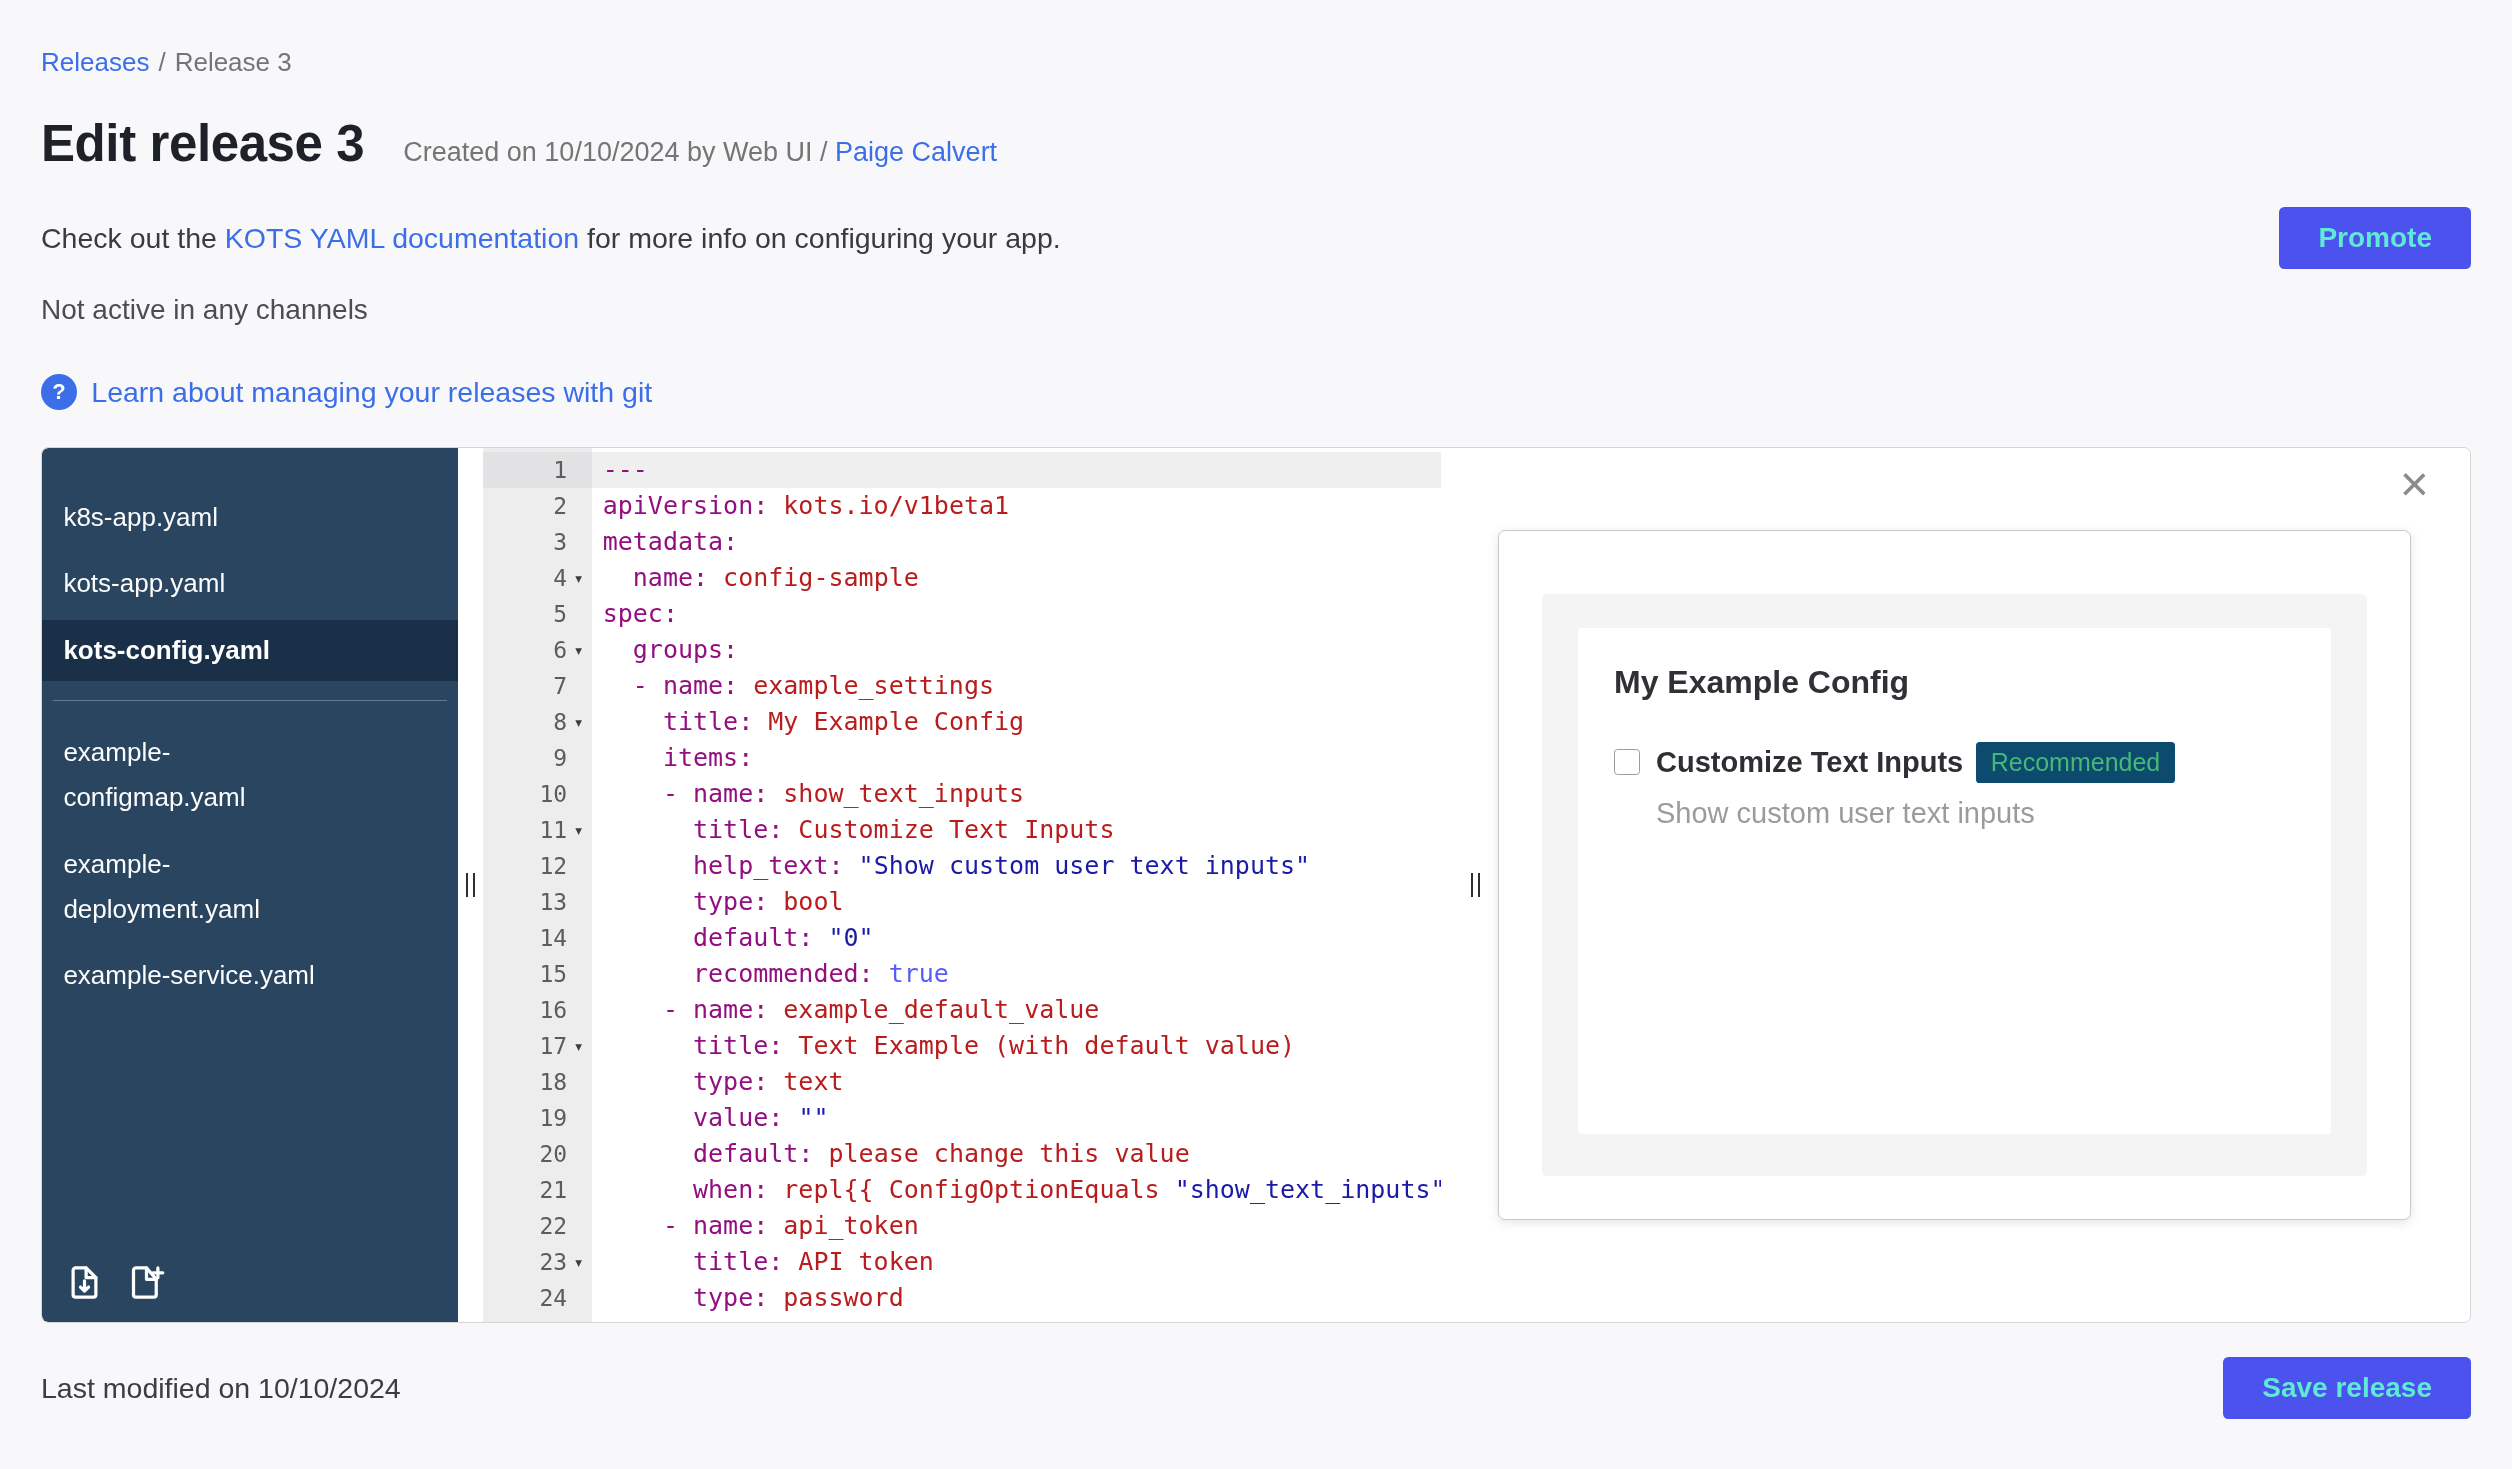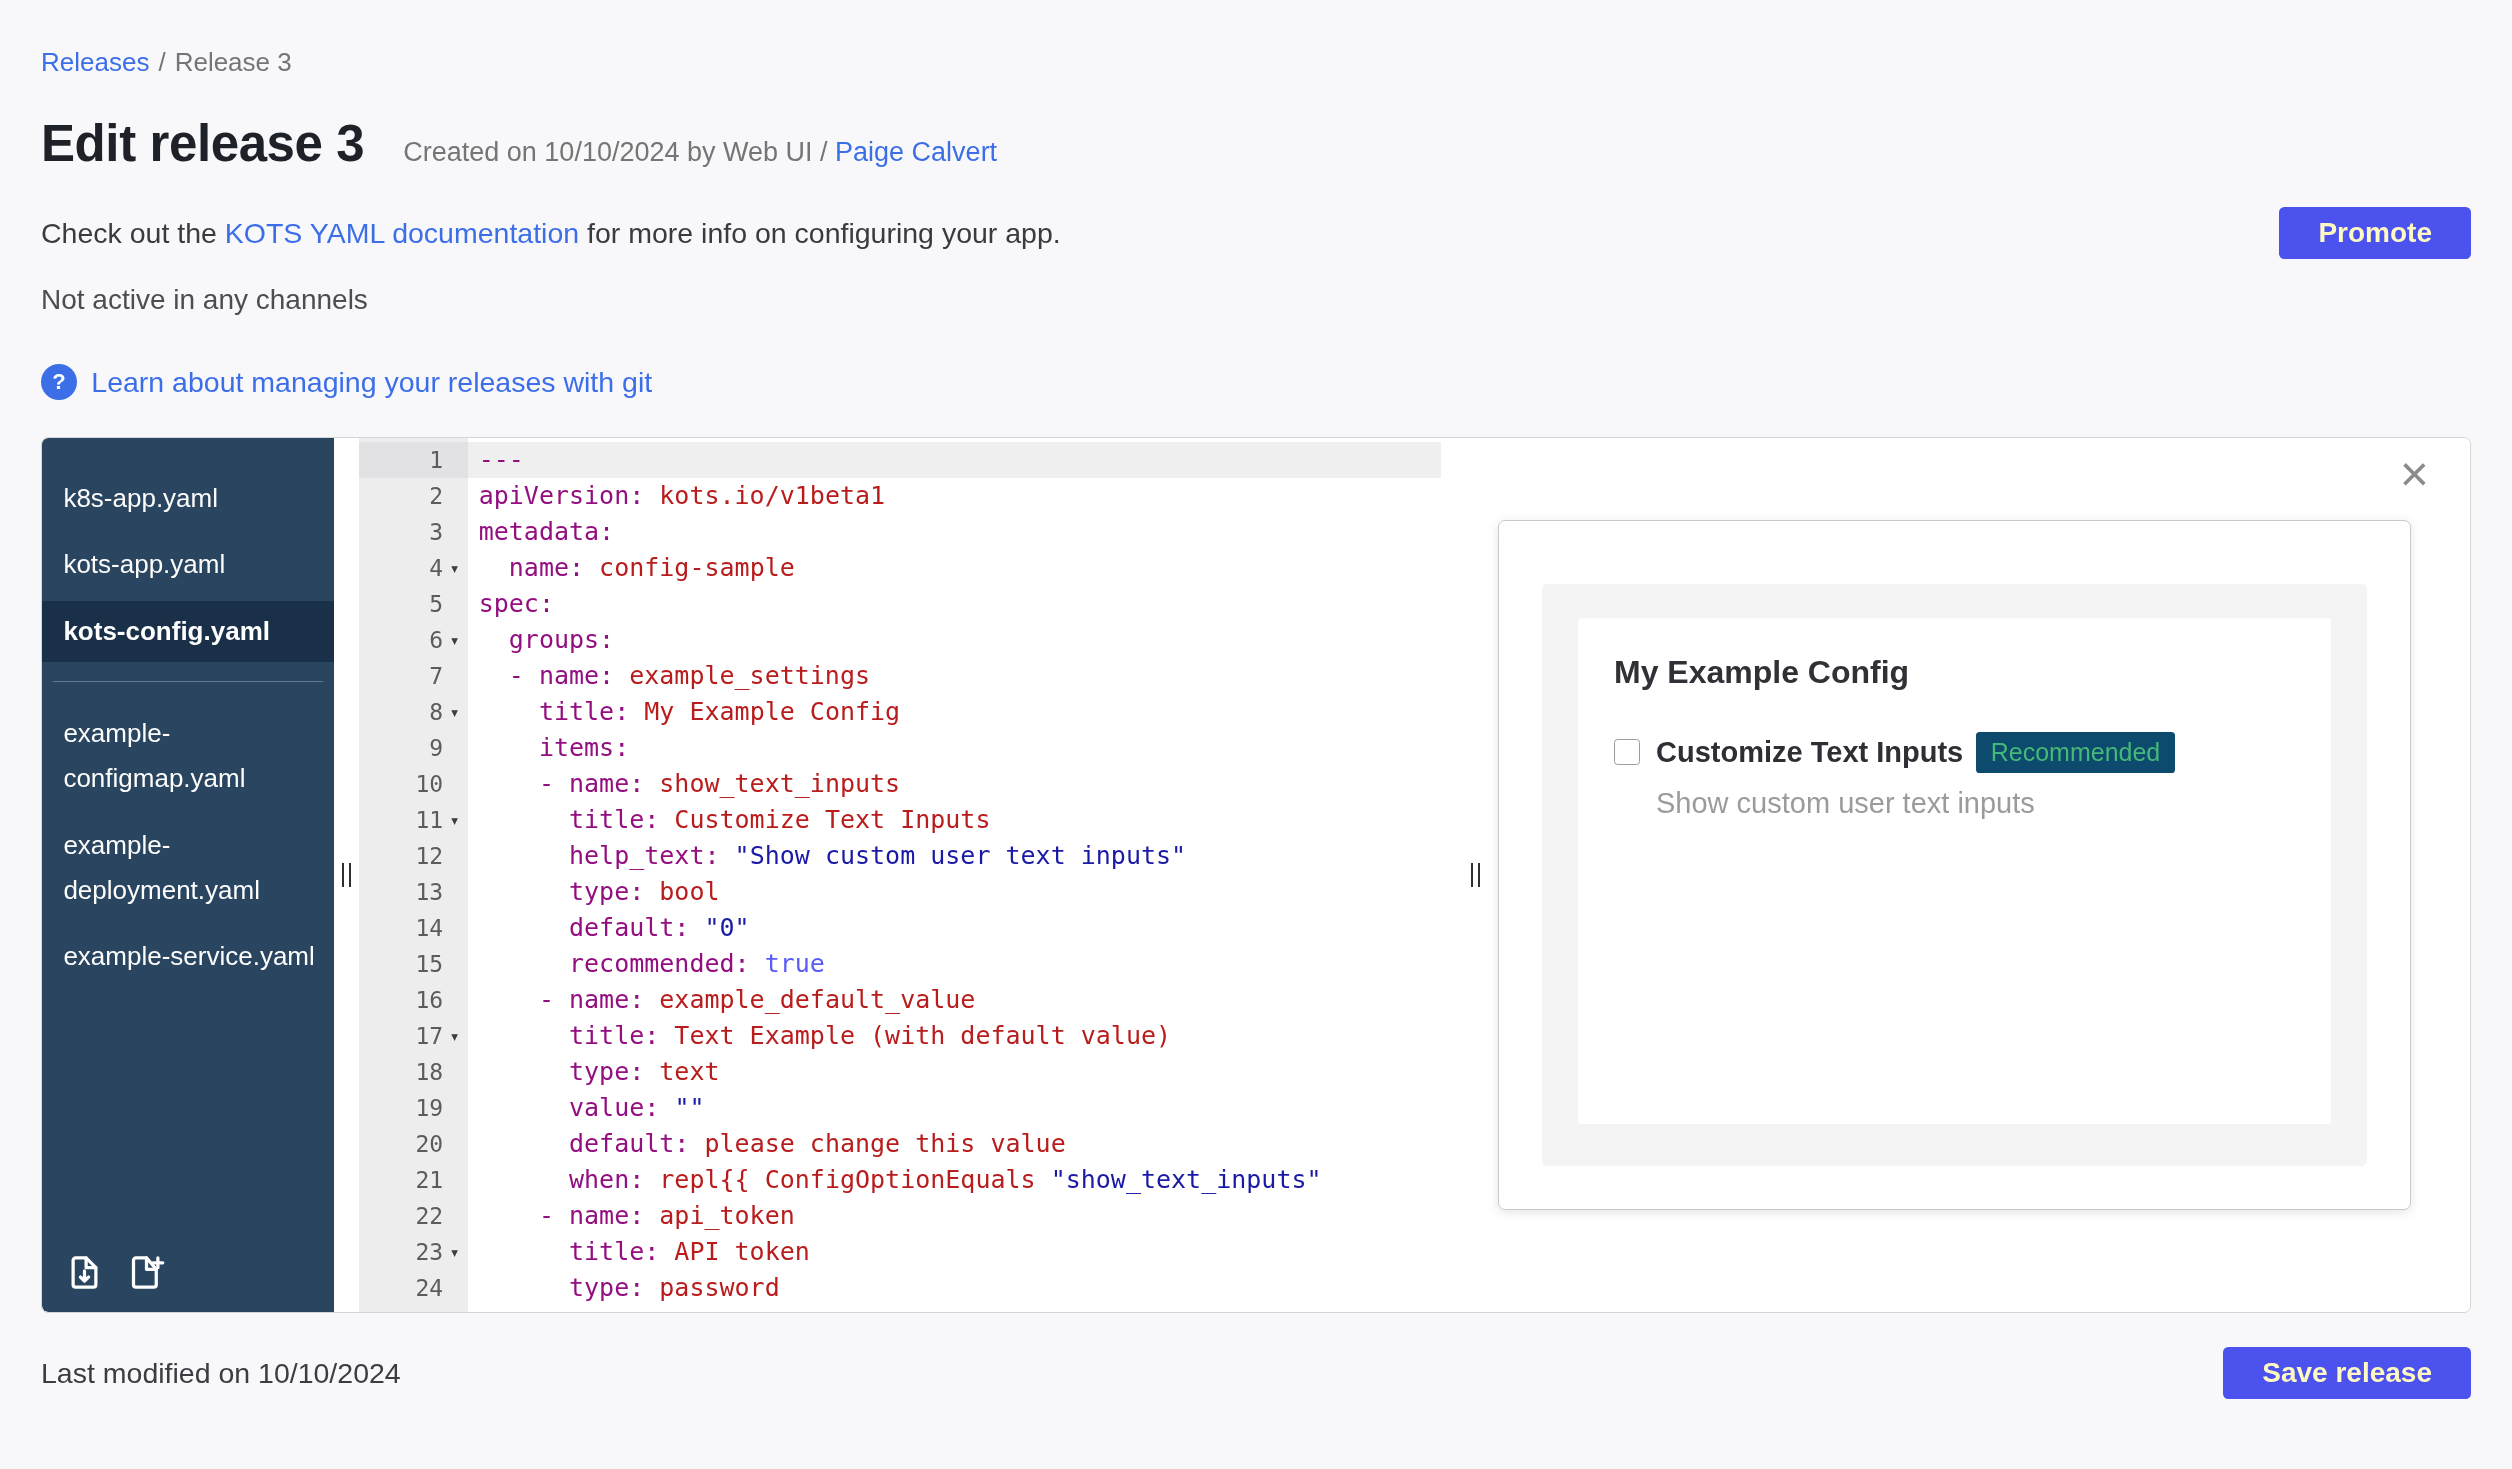--- a/index.html
+++ b/index.html
@@ -23,23 +23,23 @@
   .title-row { display: flex; align-items: baseline; gap: 39px; margin-top: 36px; }
   .title-row h1 { margin: 0; font-size: 51px; font-weight: 700; color: #1e2128; letter-spacing: -0.4px; }
   .meta { font-size: 27px; color: #757575; }
   .meta a { color: #3c6ee8; text-decoration: none; cursor: pointer; }
 
   
   .doc-row { margin-top: 34px; display: flex; justify-content: space-between; align-items: center; }
   .doc-text { font-size: 28.5px; color: #3a3a40; }
   .doc-text a { color: #3c6ee8; text-decoration: none; cursor: pointer; }
   .btn {
-    background: #4b52ed; color: #fef9c3; border: none; border-radius: 5.3px;
+    background: #4b52ed; color: #5eead4; border: none; border-radius: 5.3px;
     font-family: inherit; font-size: 28px; font-weight: bold;
-    height: 52px; padding: 0 39px; cursor: pointer;
+    height: 62px; padding: 0 39px; cursor: pointer;
   }
   .status { margin-top: 25px; font-size: 28px; color: #4c4c52; }
 
   
   .git-row { margin-top: 48px; display: flex; align-items: center; gap: 14.3px; }
   .qicon {
     width: 36px; height: 36px; border-radius: 50%; background: #3c6ee8; color: #fff;
     display: inline-flex; align-items: center; justify-content: center;
     font-size: 22px; font-weight: bold; cursor: pointer; flex: none;
   }
@@ -47,22 +47,22 @@
 
   
   .workspace {
     margin-top: 37px; height: 876px; display: flex;
     border: 0.9px solid #d5d5d8; border-radius: 7.1px; background: #fff;
     position: relative; overflow: hidden;
   }
 
   
   .filetree {
-    width: 292px; flex: none; background: #29455f; border-radius: 6.2px 0 0 6.2px;
-    padding-top: 30px; position: relative; color: #fdfdfd; font-size: 26px;
+    width: 416px; flex: none; background: #29455f; border-radius: 6.2px 0 0 6.2px;
+    padding-top: 39px; position: relative; color: #fdfdfd; font-size: 26px;
   }
   .fitem { padding: 8px 21.4px; margin-bottom: 5.3px; line-height: 45px; cursor: pointer; overflow-wrap: break-word; }
   .fitem.on { background: #1a3049; font-weight: bold; color: #fff; }
   .fitem.narrow { width: 298px; }
   .ft-divider { height: 0.9px; background: rgba(255,255,255,0.28); margin: 19.6px 10.7px 21.4px 10.7px; }
   .ft-icons { position: absolute; bottom: 19.6px; left: 23px; display: flex; gap: 23px; }
   .ft-icon { width: 39px; height: 39px; cursor: pointer; }
   .ft-icon svg { width: 39px; height: 39px; stroke: #fff; fill: none; stroke-width: 2; stroke-linecap: round; stroke-linejoin: round; }
 
   

